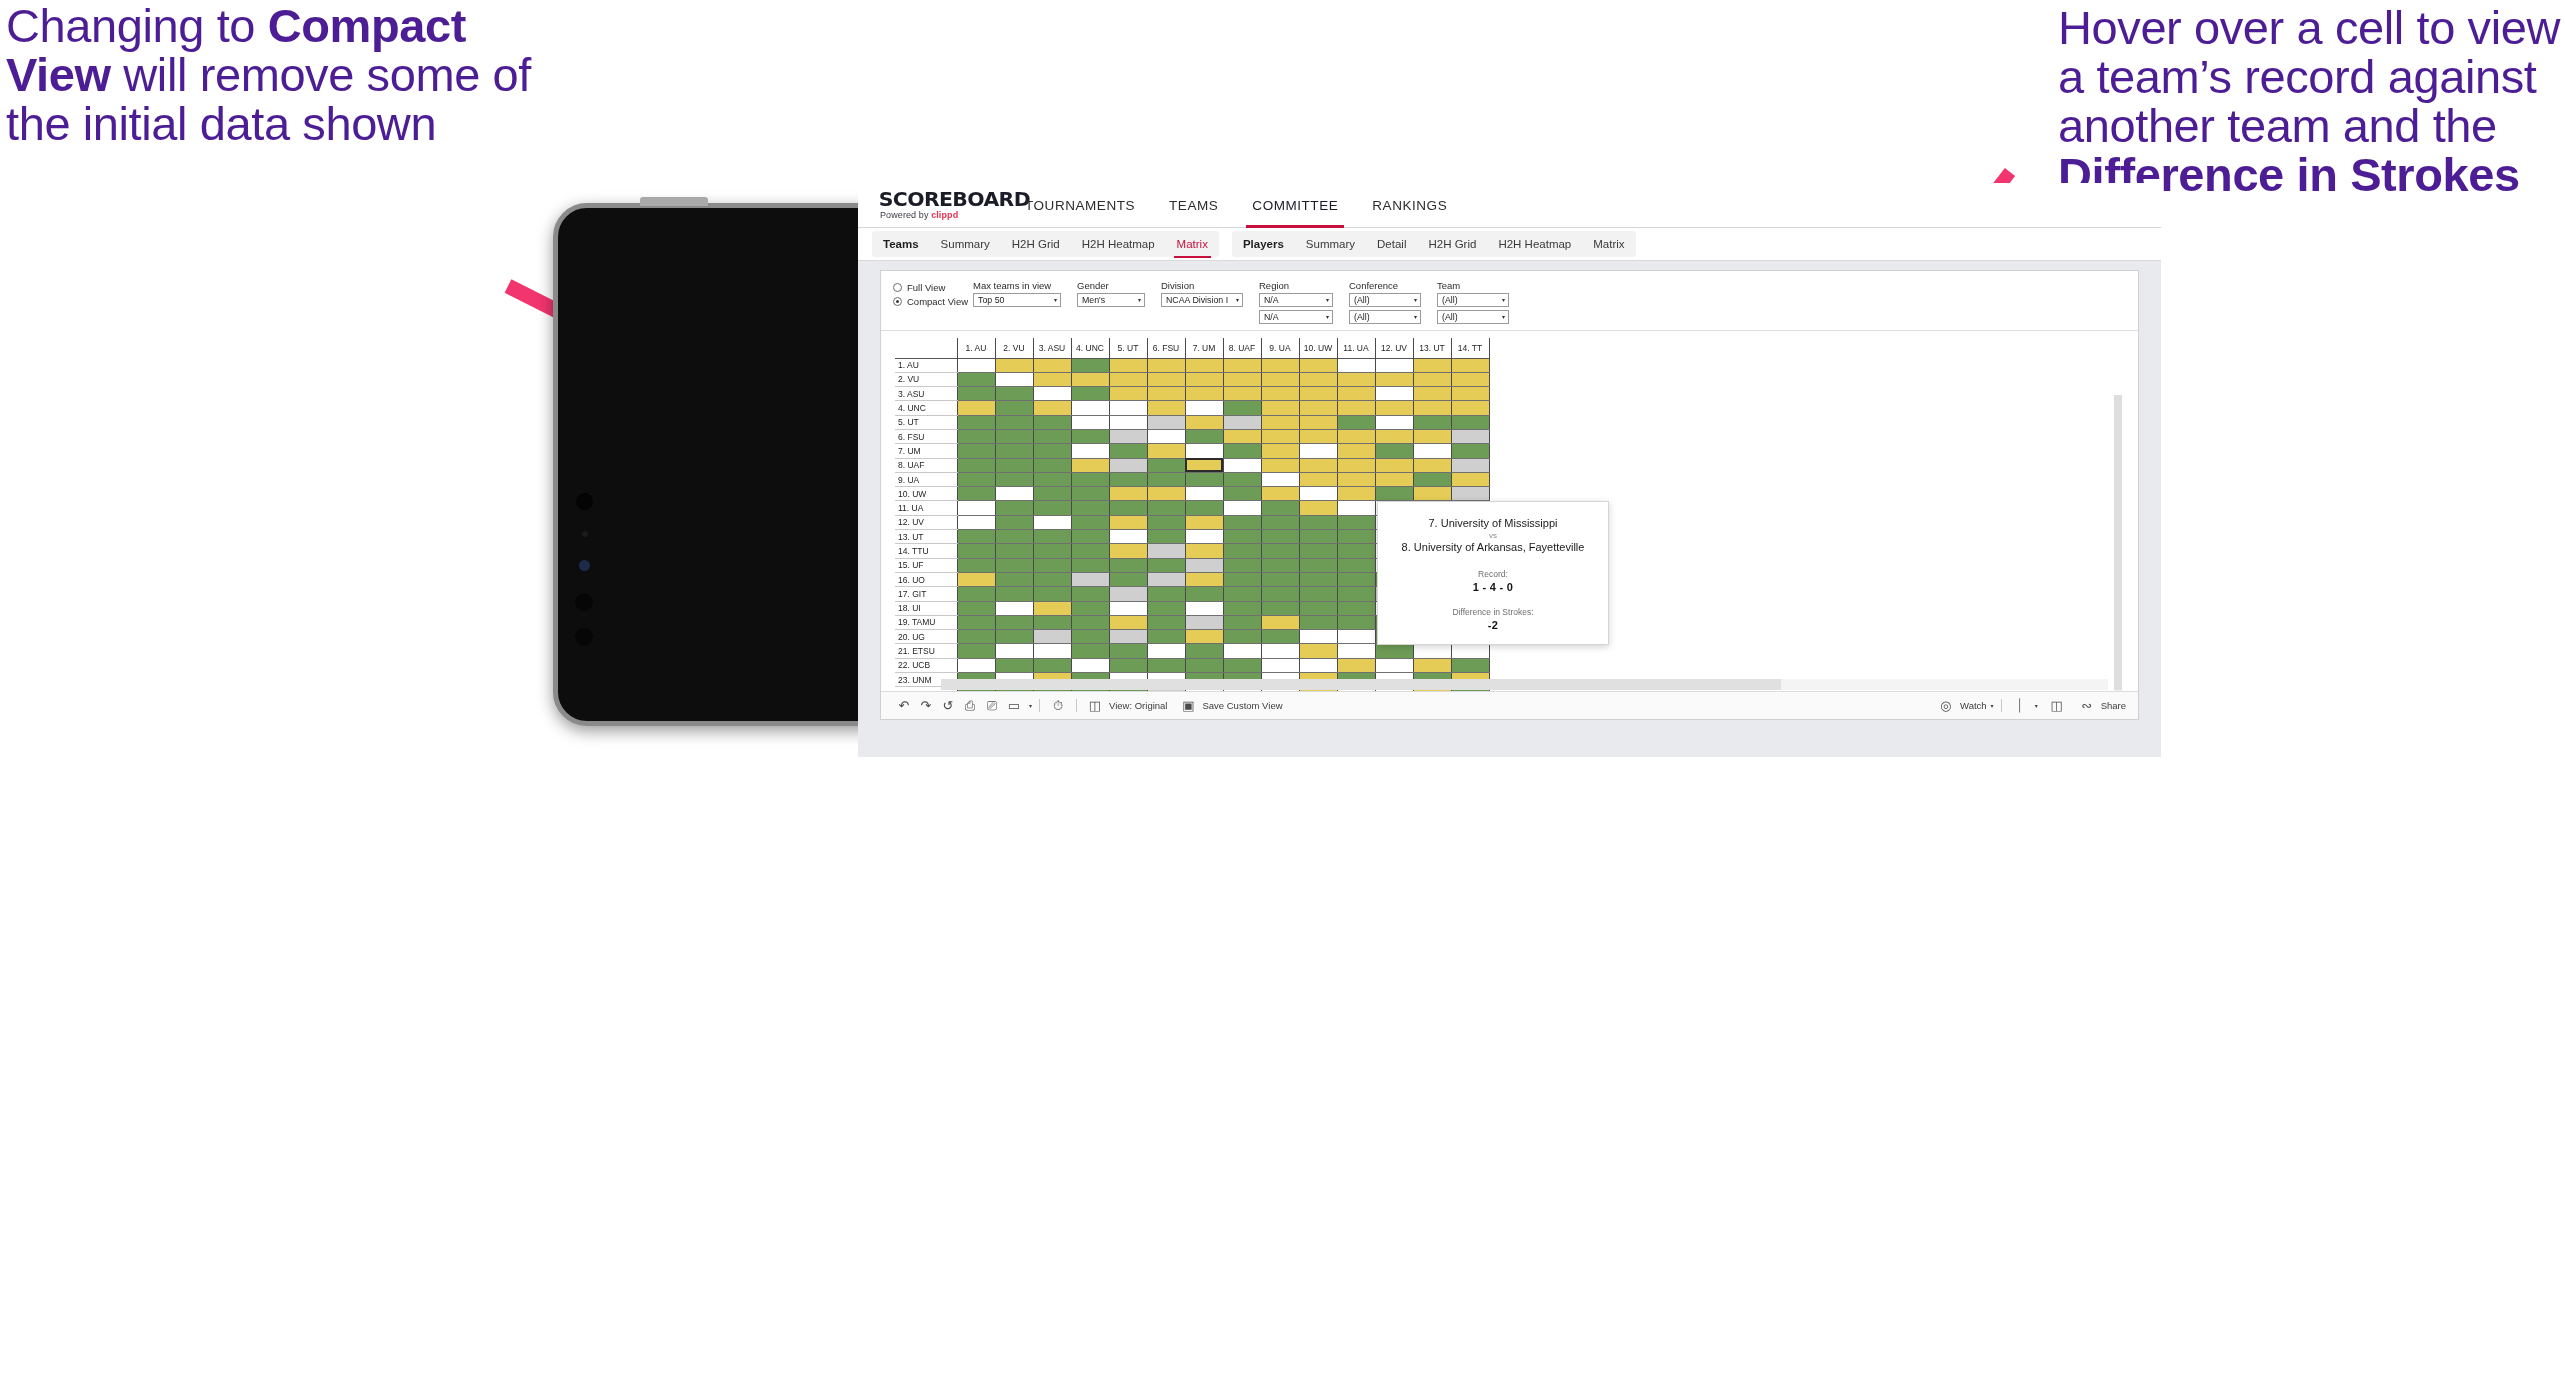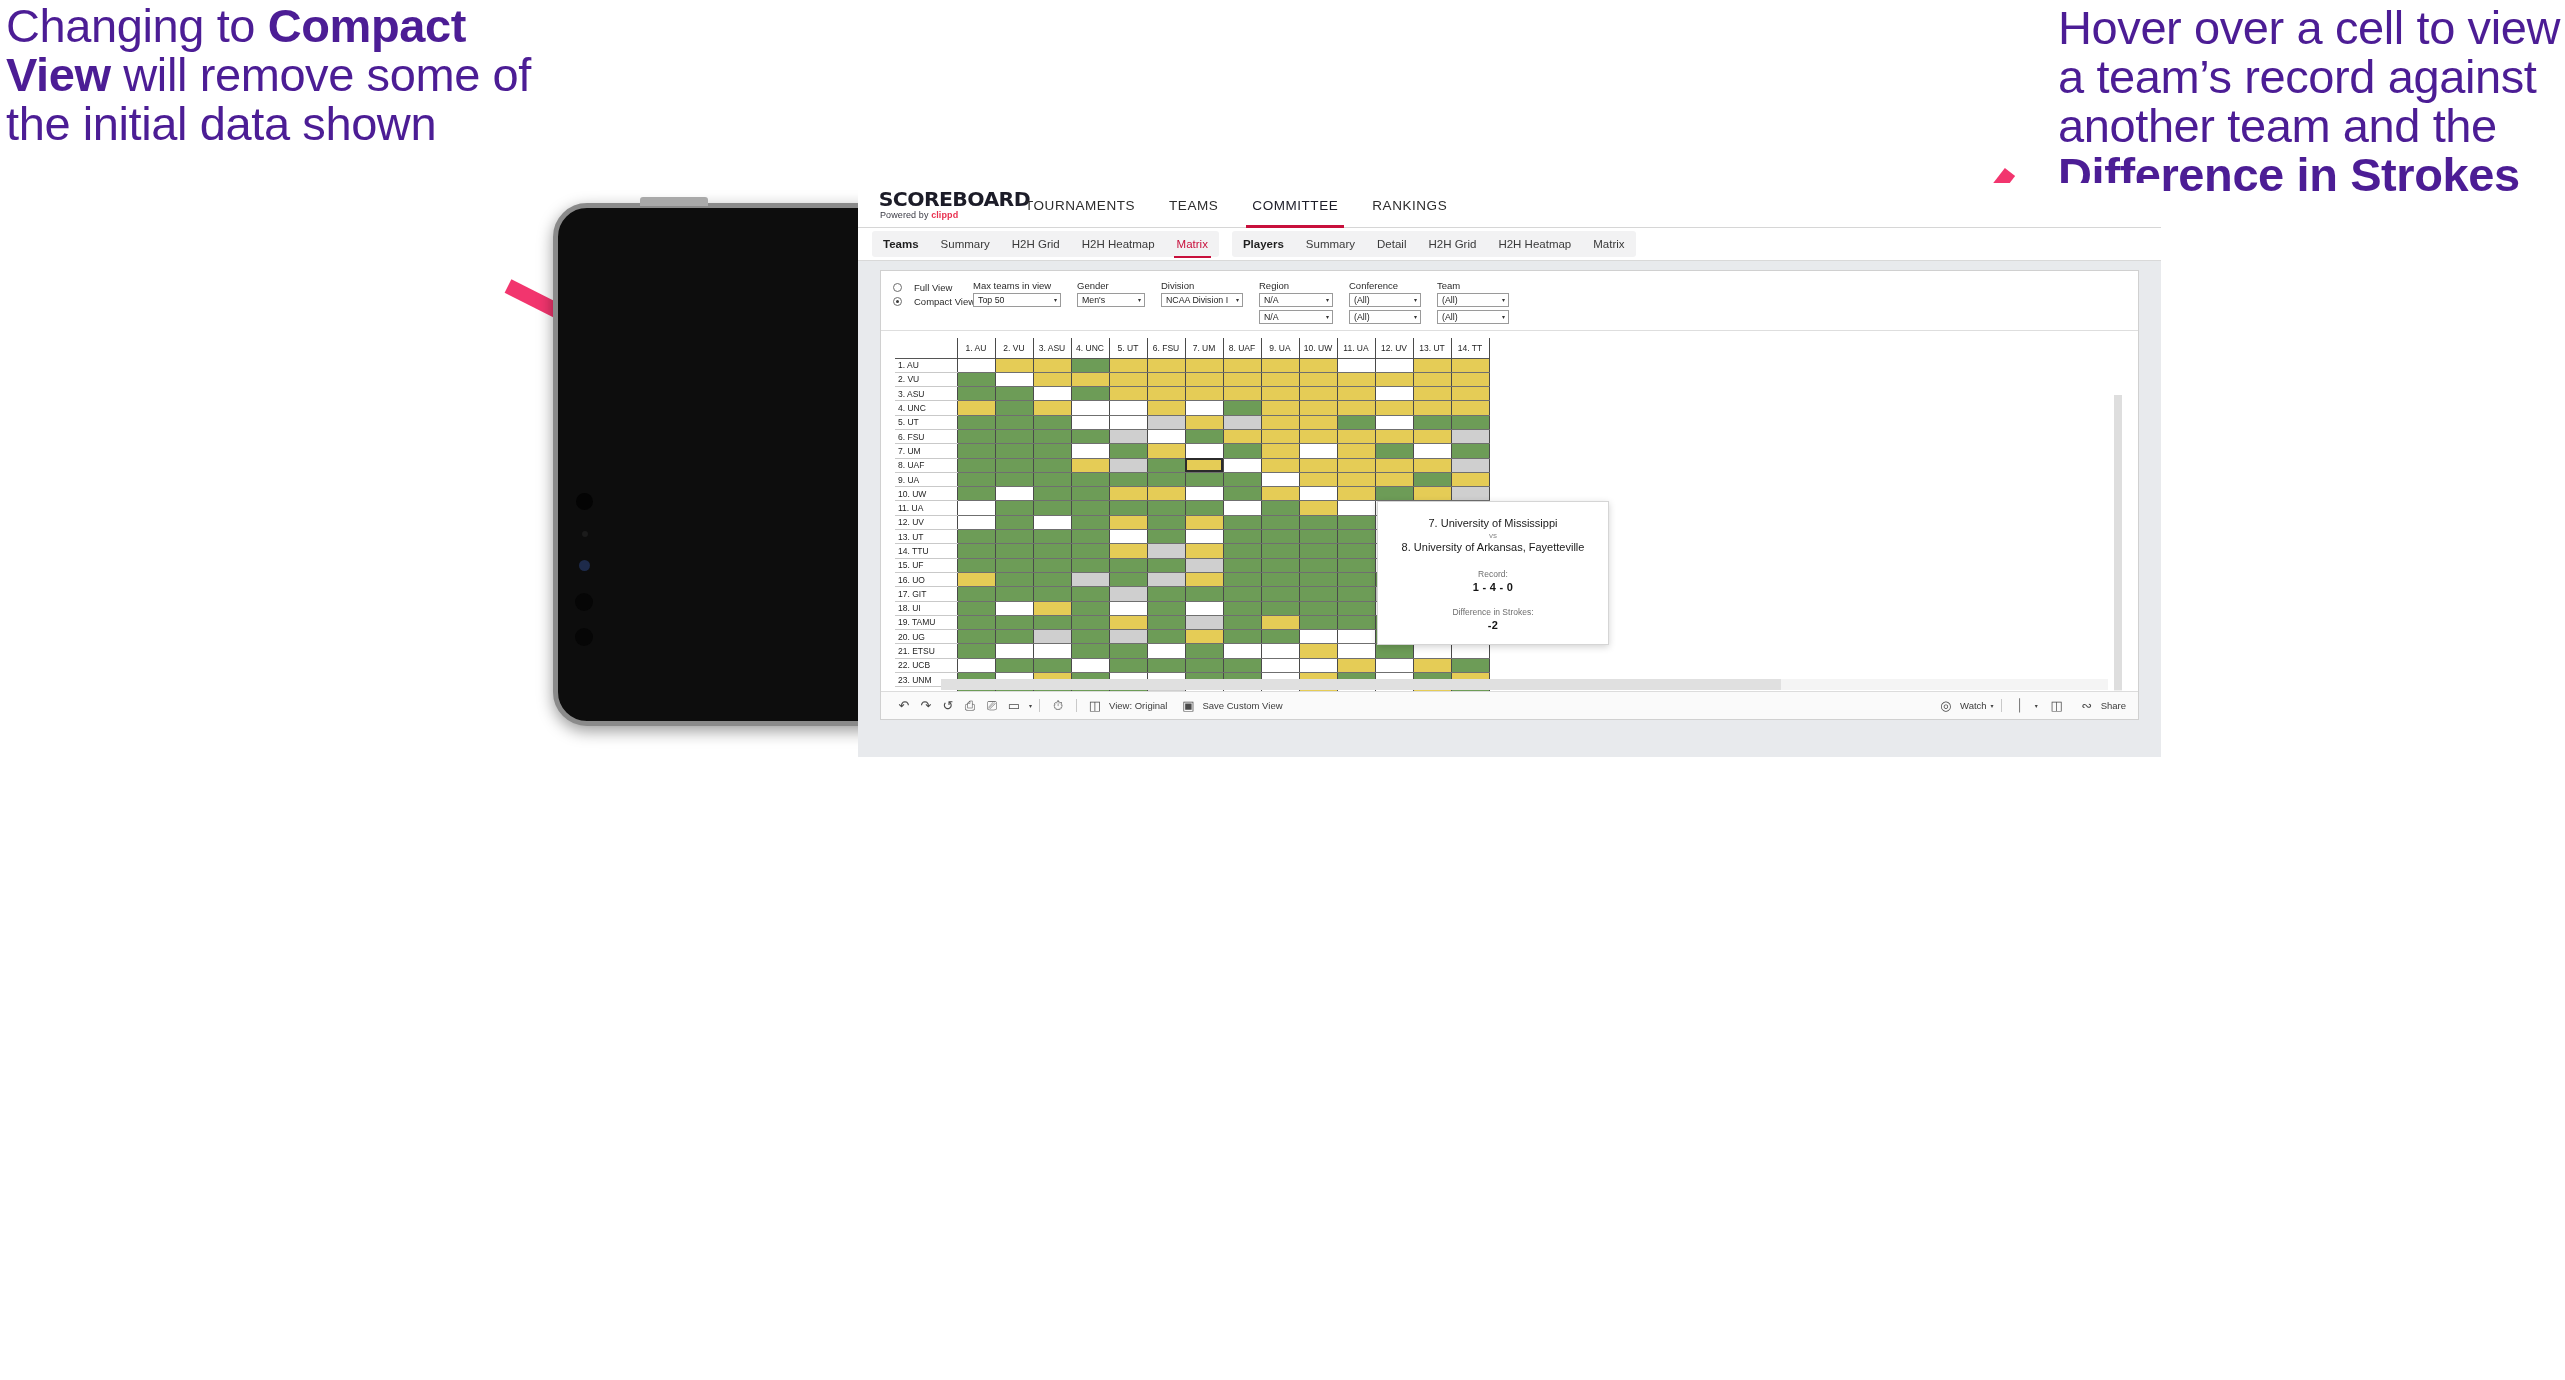--- a/index.html
+++ b/index.html
@@ -112,21 +112,21 @@
     position:relative; width:100%; height:450px;
     background:#ffffff; border:1px solid #d0d0d0;
   }
 
   
   #filters{
     display:flex; align-items:flex-start; padding:9px 10px 6px 12px;
     border-bottom:1px solid #dedede; gap:0;
   }
   .radios{ width:80px; padding-top:2px; }
-  .rrow{ display:flex; align-items:center; gap:12px; margin-bottom:3px; cursor:pointer; }
+  .rrow{ display:flex; align-items:center; gap:5px; margin-bottom:3px; cursor:pointer; }
   .radio{
     width:9px; height:9px; border-radius:50%; border:1px solid #6d6d6d;
     background:#fff; position:relative; flex:none;
   }
   .radio.on::after{
     content:""; position:absolute; left:2px; top:2px; width:3px; height:3px;
     border-radius:50%; background:#3a3a3a;
   }
   .rlabel{ font-size:9.5px; color:#2b2b2b; white-space:nowrap; }
 

